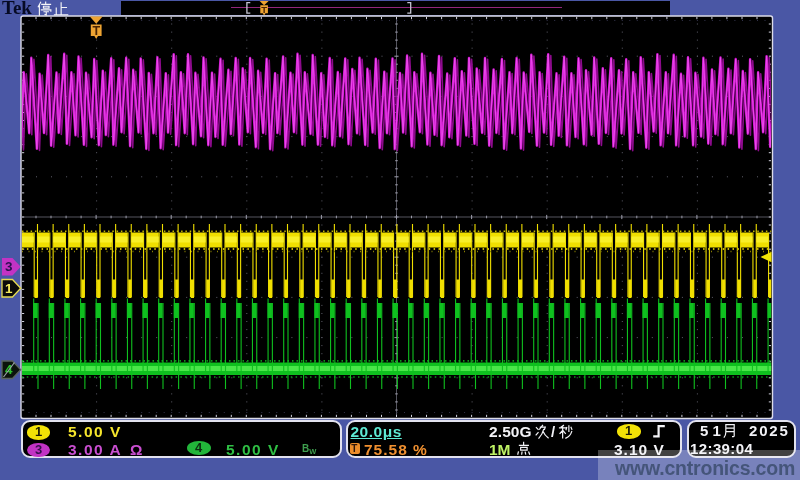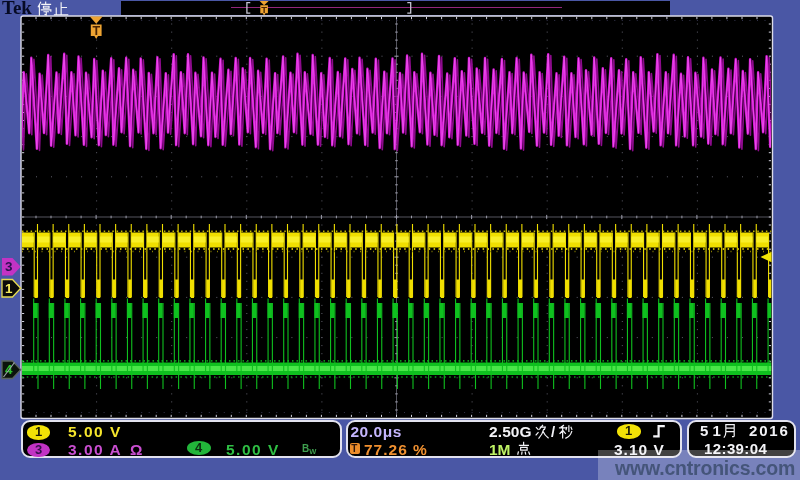--- a/index.html
+++ b/index.html
@@ -460,48 +460,48 @@
 <div class="pnl" style="left:346px;top:420px;width:332px;height:33.5px;"></div>
 <div class="pnl" style="left:686.5px;top:420px;width:105px;height:33.5px;"></div>
 <div class="bdg" style="left:27px;top:425px;width:23px;height:14.5px;background:#f2e206;color:#1c1c04;font-size:13px;line-height:14.5px;">1</div>
 <div class="t" style="left:68px;top:422.5px;font-size:15.5px;color:#f5e52c;letter-spacing:1.5px;">5.00 V</div>
 <div class="bdg" style="left:27px;top:442.5px;width:23px;height:14.5px;background:#c233c4;color:#35104d;font-size:13px;line-height:14.5px;">3</div>
 <div class="t" style="left:68px;top:441px;font-size:15.5px;color:#c94ed0;letter-spacing:1.5px;">3.00 A</div>
 <div class="t" style="left:130px;top:441px;font-size:15.5px;color:#c94ed0;">Ω</div>
 <div class="bdg" style="left:186.5px;top:440.5px;width:24px;height:14.5px;background:#22b53a;color:#0c2c10;font-size:13px;line-height:14.5px;">4</div>
 <div class="t" style="left:226px;top:441px;font-size:15.5px;color:#2fbf44;letter-spacing:1.5px;">5.00 V</div>
 <div class="t" style="left:302px;top:443px;font-size:10px;color:#3f9f4f;text-align:center;">B<span style="font-size:7.5px;vertical-align:-2px;">W</span></div>
-<div class="t" style="left:350.5px;top:422.5px;font-size:15.5px;color:#c4b5fd;letter-spacing:0.5px;">20.0μs</div>
+<div class="t" style="left:350.5px;top:422.5px;font-size:15.5px;color:#5eead4;letter-spacing:0.5px;text-decoration:underline;">20.0μs</div>
 <div class="t" style="left:489px;top:422.5px;font-size:15.5px;color:#f2f2f6;letter-spacing:0.1px;">2.50G</div>
 <svg width="15.5" height="15.5" style="position:absolute;left:534.5px;top:424.5px;overflow:visible">
     <g transform="scale(1.350)">
       <path d="M1,1.9 L2.3,3.3 M0.8,7.3 L2.3,5.6 M5.6,0.3 L3.4,3.1 M4,1.6 H7.6 L7,3.3 M6.4,3.3 Q5.6,6.8 2.9,9.7 M5.9,4.6 Q7.2,7.6 9.7,9.5" fill="none" stroke="#f2f2f6" stroke-width="0.89" stroke-linecap="square"></path>
     </g>
   </svg>
 <div class="t" style="left:551px;top:422.5px;font-size:15px;color:#f2f2f6;">/</div>
 <svg width="15.5" height="15.5" style="position:absolute;left:559px;top:424.5px;overflow:visible">
     <g transform="scale(1.350)">
       <path d="M3.3,0.3 L1.6,1.4 M0.4,2.2 H4.9 M2.7,0.9 V9.6 M2.7,3.9 L0.7,6.3 M2.7,3.9 L4.7,6.2 M7.3,0.7 V4.7 M5.7,1.9 L5.2,3.5 M8.9,1.7 L9.5,3.2 M9.4,4.9 Q8.3,8.4 5.1,9.7" fill="none" stroke="#f2f2f6" stroke-width="0.89" stroke-linecap="square"></path>
     </g>
   </svg>
 <div class="bdg" style="left:616.5px;top:424px;width:24px;height:14.5px;background:#f2e206;color:#1c1c04;font-size:13px;line-height:14.5px;">1</div>
 <svg width="20" height="16" style="position:absolute;left:652px;top:424px">
     <path d="M1.2,12.3 H6.6 V2.1 H12.8" fill="none" stroke="#f4f4f8" stroke-width="2.2"></path>
   </svg>
 <div class="ab" style="left:349.5px;top:443px;width:10.5px;height:10.5px;background:#ed8d2a;border-radius:2px;"></div>
 <div class="t" style="left:351.2px;top:442.5px;font-size:10px;color:#33180a;">T</div>
-<div class="t" style="left:364px;top:440.5px;font-size:15.5px;color:#f09030;letter-spacing:1px;">77.26 %</div>
+<div class="t" style="left:364px;top:440.5px;font-size:15.5px;color:#f09030;letter-spacing:1px;">75.58 %</div>
 <div class="t" style="left:489px;top:440.5px;font-size:15.5px;color:#bef264;">1M</div>
 <svg width="15.5" height="15.5" style="position:absolute;left:516.5px;top:441.5px;overflow:visible">
     <g transform="scale(1.350)">
       <path d="M4.9,0.3 V2.5 M1.8,2.5 H8.4 M2.7,4 H7.5 V6 H2.7 Z M1,7.4 L0.6,9 M3.7,7.5 L3.5,9 M6.1,7.5 L6.4,9 M8.7,7.4 L9.3,9" fill="none" stroke="#f2f2f6" stroke-width="0.89" stroke-linecap="square"></path>
     </g>
   </svg>
 <div class="t" style="left:614px;top:440.5px;font-size:15.5px;color:#f2f2f6;letter-spacing:1px;">3.10 V</div>
 <div class="t" style="left:700px;top:421.5px;font-size:15px;color:#f2f2f6;">5 1</div>
 <svg width="15.5" height="15.5" style="position:absolute;left:723px;top:423.5px;overflow:visible">
     <g transform="scale(1.350)">
       <path d="M2.1,0.5 H8.3 M2.1,0.5 V6 Q2.1,8.4 0.9,9.7 M8.3,0.5 V8.7 Q8.3,9.5 7.1,9.4 M2.3,3.1 H8 M2.3,5.7 H8" fill="none" stroke="#f2f2f6" stroke-width="0.89" stroke-linecap="square"></path>
     </g>
   </svg>
-<div class="t" style="left:749px;top:421.5px;font-size:15px;color:#f2f2f6;letter-spacing:1.8px;">2016</div>
-<div class="t" style="left:690px;top:439.5px;font-size:15px;color:#f2f2f6;letter-spacing:0.4px;padding-left:14px;">12:39:04</div>
+<div class="t" style="left:749px;top:421.5px;font-size:15px;color:#f2f2f6;letter-spacing:1.8px;">2025</div>
+<div class="t" style="left:690px;top:439.5px;font-size:15px;color:#f2f2f6;letter-spacing:0.4px;">12:39:04</div>
 <div class="ab" style="left:598px;top:450px;width:202px;height:30px;background:rgba(255,255,255,0.26);"></div>
 <div class="ab" style="left:615px;top:456.5px;font-size:19.5px;color:rgba(60,78,110,0.85);letter-spacing:-0.2px;font-weight:bold;">www.cntronics.com</div>
 </body></html>

